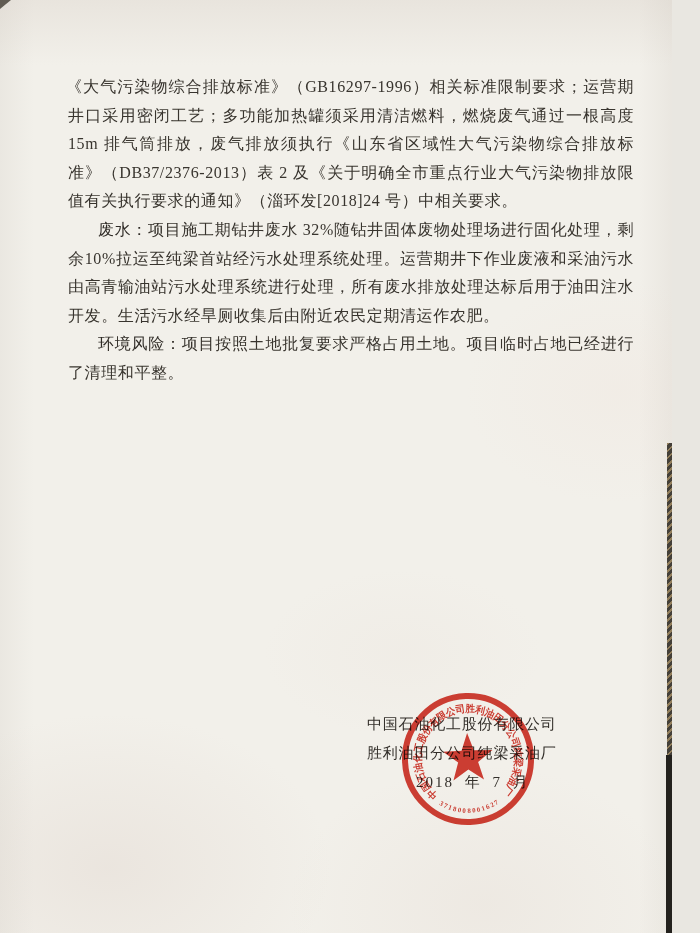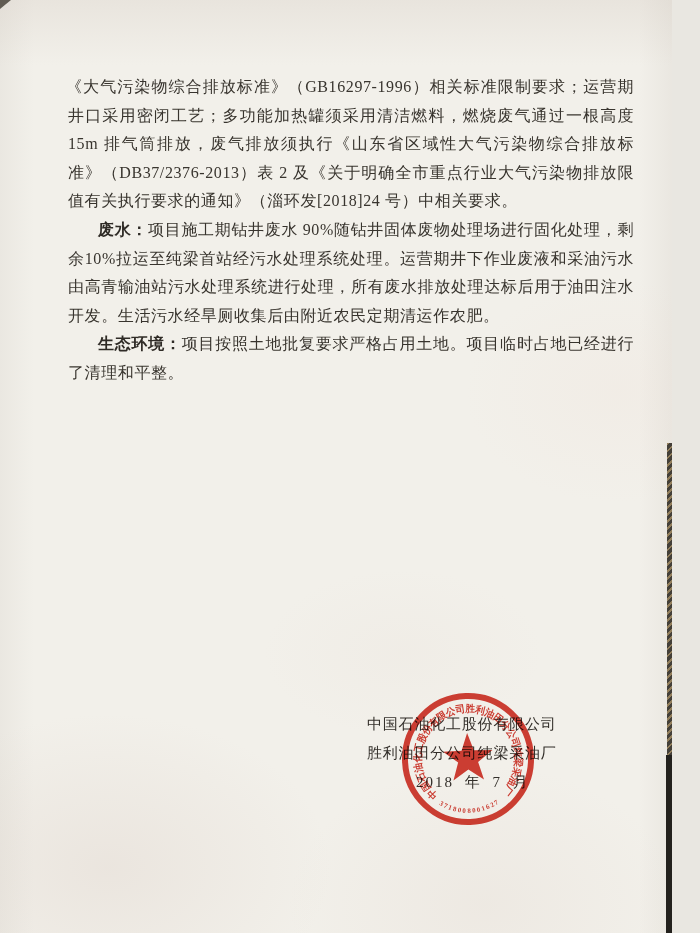--- a/index.html
+++ b/index.html
@@ -33,21 +33,21 @@
     position:absolute;right:0;top:755px;width:6px;height:178px;
     background:#23211d;
   }
   .doc-body{
     position:absolute;left:68px;top:73px;width:566px;
     font-size:16px;line-height:28.6px;letter-spacing:0.6px;
     color:#38342e;text-align:justify;
   }
   .doc-body p{margin:0;text-indent:30px;}
   .doc-body p.continuation{text-indent:-2px;}
-  .doc-body .para-label{font-weight:bold;color:#2f2b26;}
+  .doc-body .para-label{font-weight:normal;color:#2f2b26;}
   .sig-block{
     position:absolute;left:367px;top:710px;z-index:1;
     font-size:15px;line-height:29px;letter-spacing:0.8px;color:#332f2a;
   }
   .sig-block .sig-date{padding-left:49px;letter-spacing:2px;word-spacing:5px;}
   .seal{
     position:absolute;left:394px;top:685px;width:148px;height:148px;z-index:2;
     mix-blend-mode:multiply;opacity:0.87;transform:rotate(-2deg);
   }
   .seal text{font-family:"Liberation Serif","DejaVu Serif",serif;font-weight:bold;}
@@ -56,22 +56,22 @@
 <body>
 
 <div class="page">
 
   <div class="corner-mark"></div>
   <div class="edge-strip-hatch"></div>
   <div class="edge-strip-dark"></div>
 
   <div class="doc-body">
     <p class="continuation"><span class="para-label"></span><span>《大气污染物综合排放标准》（GB16297-1996）相关标准限制要求；运营期井口采用密闭工艺；多功能加热罐须采用清洁燃料，燃烧废气通过一根高度 15m 排气筒排放，废气排放须执行《山东省区域性大气污染物综合排放标准》（DB37/2376-2013）表 2 及《关于明确全市重点行业大气污染物排放限值有关执行要求的通知》（淄环发[2018]24 号）中相关要求。</span></p>
-    <p><span class="para-label">废水：</span><span>项目施工期钻井废水 90%随钻井固体废物处理场进行固化处理，剩余10%拉运至纯梁首站经污水处理系统处理。运营期井下作业废液和采油污水由高青输油站污水处理系统进行处理，所有废水排放处理达标后用于油田注水开发。生活污水经旱厕收集后由附近农民定期清运作农肥。</span></p>
-    <p><span class="para-label">生态环境：</span><span>项目按照土地批复要求严格占用土地。项目临时占地已经进行了清理和平整。</span></p>
+    <p><span class="para-label">废水：</span><span>项目施工期钻井废水 32%随钻井固体废物处理场进行固化处理，剩余10%拉运至纯梁首站经污水处理系统处理。运营期井下作业废液和采油污水由高青输油站污水处理系统进行处理，所有废水排放处理达标后用于油田注水开发。生活污水经旱厕收集后由附近农民定期清运作农肥。</span></p>
+    <p><span class="para-label">环境风险：</span><span>项目按照土地批复要求严格占用土地。项目临时占地已经进行了清理和平整。</span></p>
   </div>
 
   <div class="sig-block">
     <div class="sig-line">中国石油化工股份有限公司</div>
     <div class="sig-line">胜利油田分公司纯梁采油厂</div>
     <div class="sig-date">2018 年 7 月</div>
   </div>
 
   <svg class="seal" viewBox="0 0 148 148" xmlns="http://www.w3.org/2000/svg">
     <defs>

